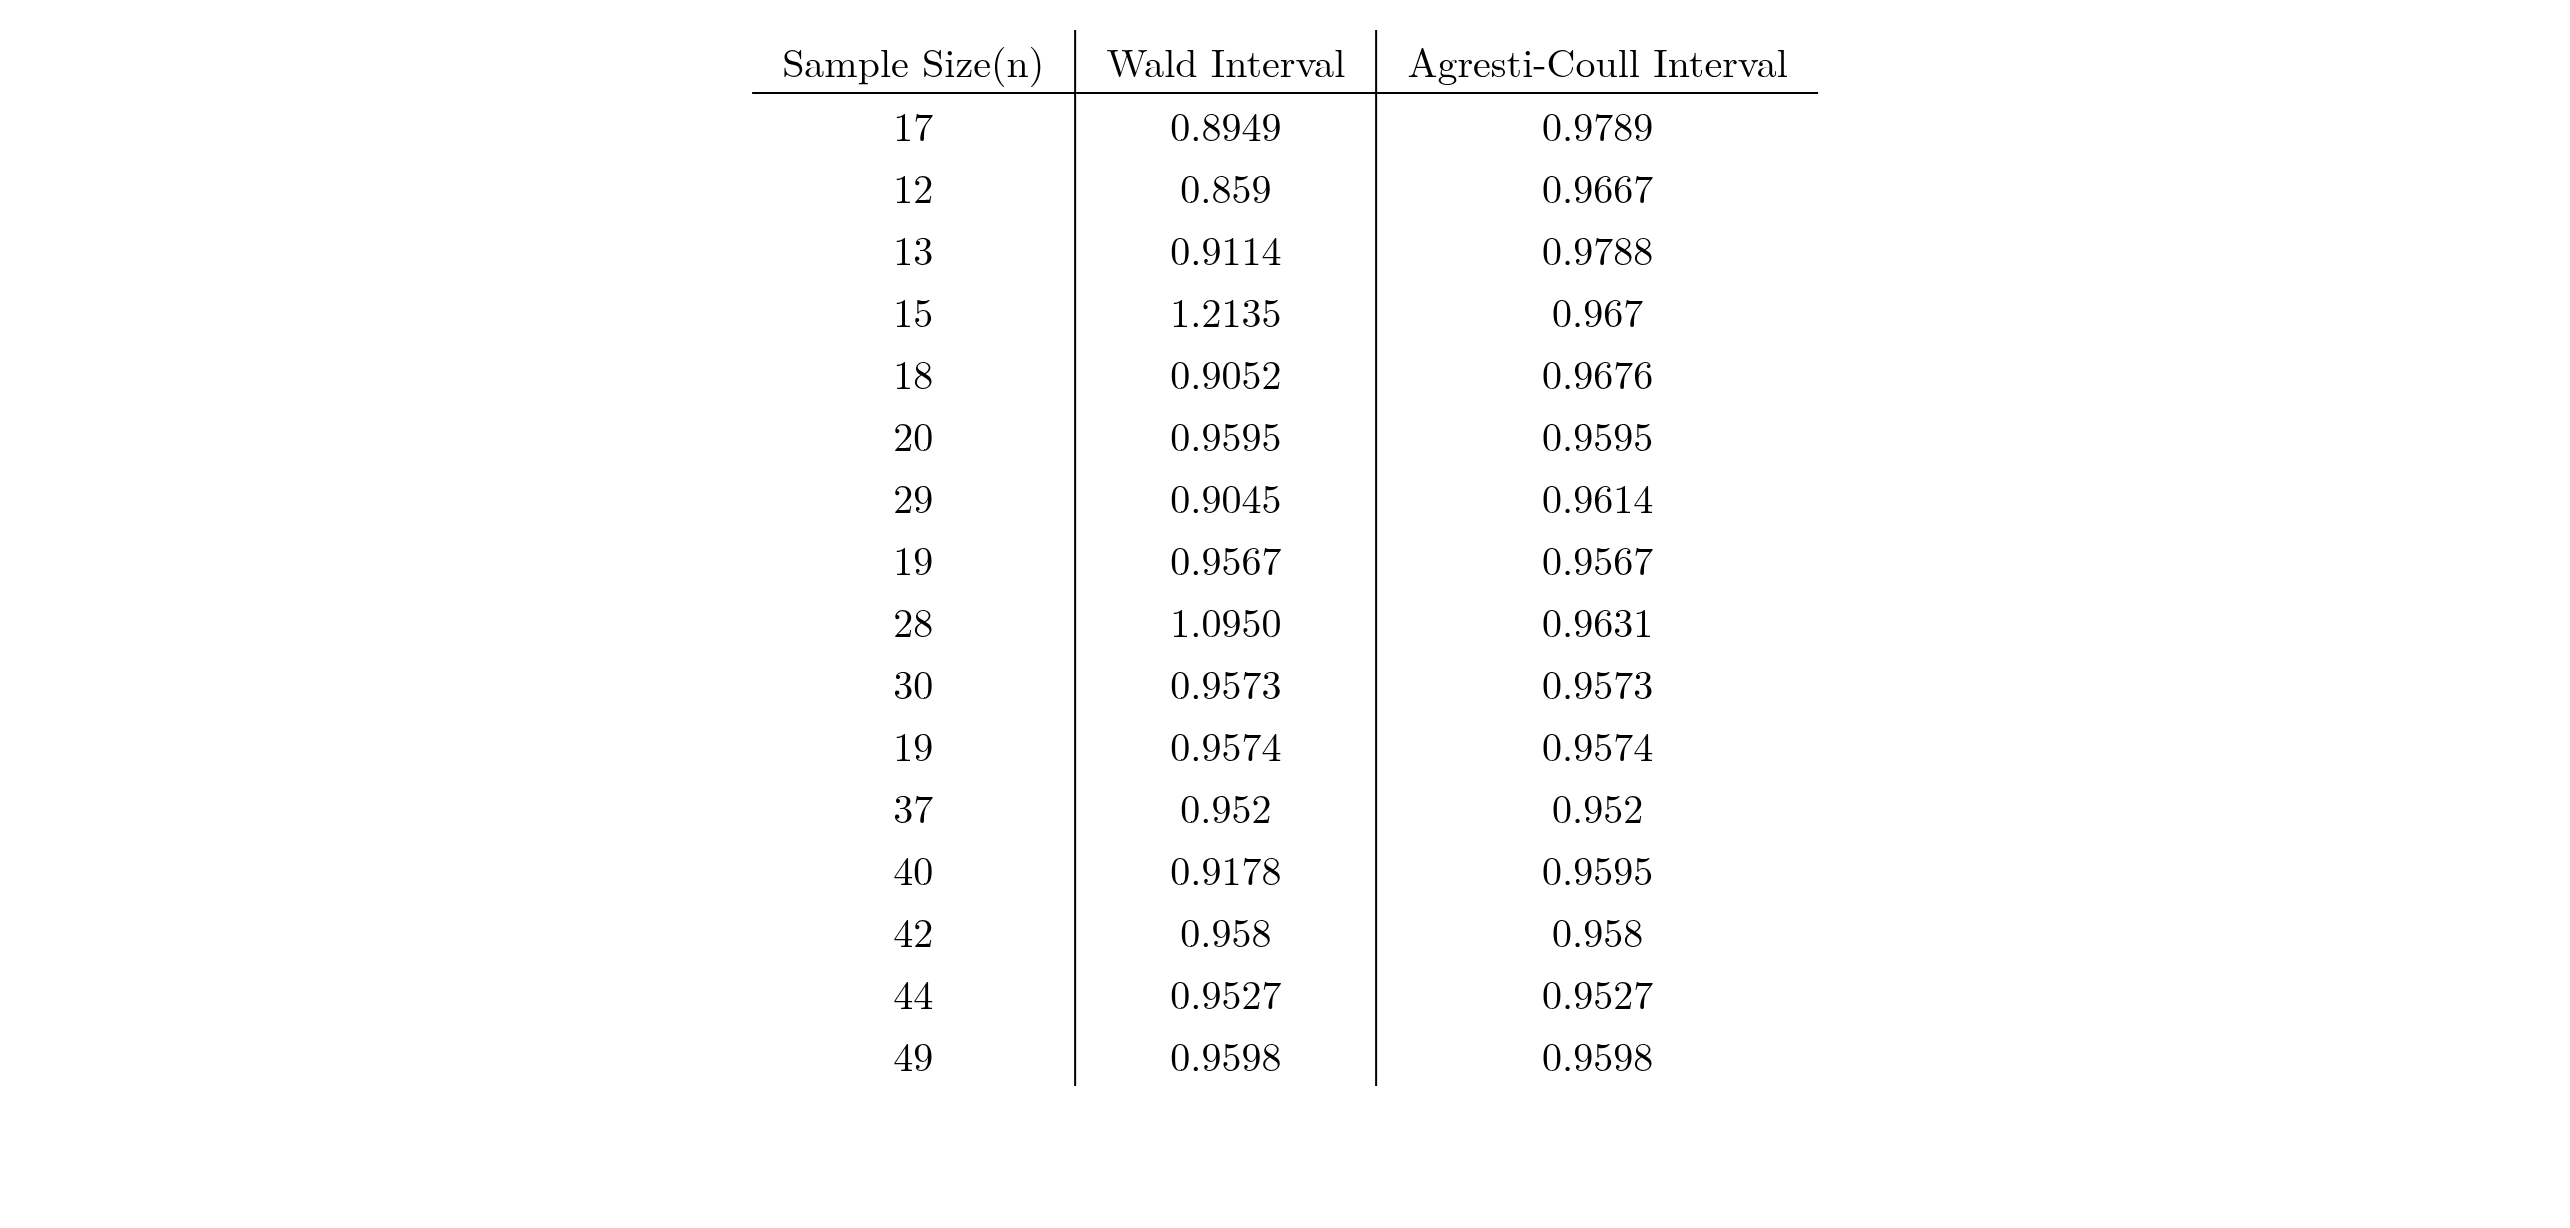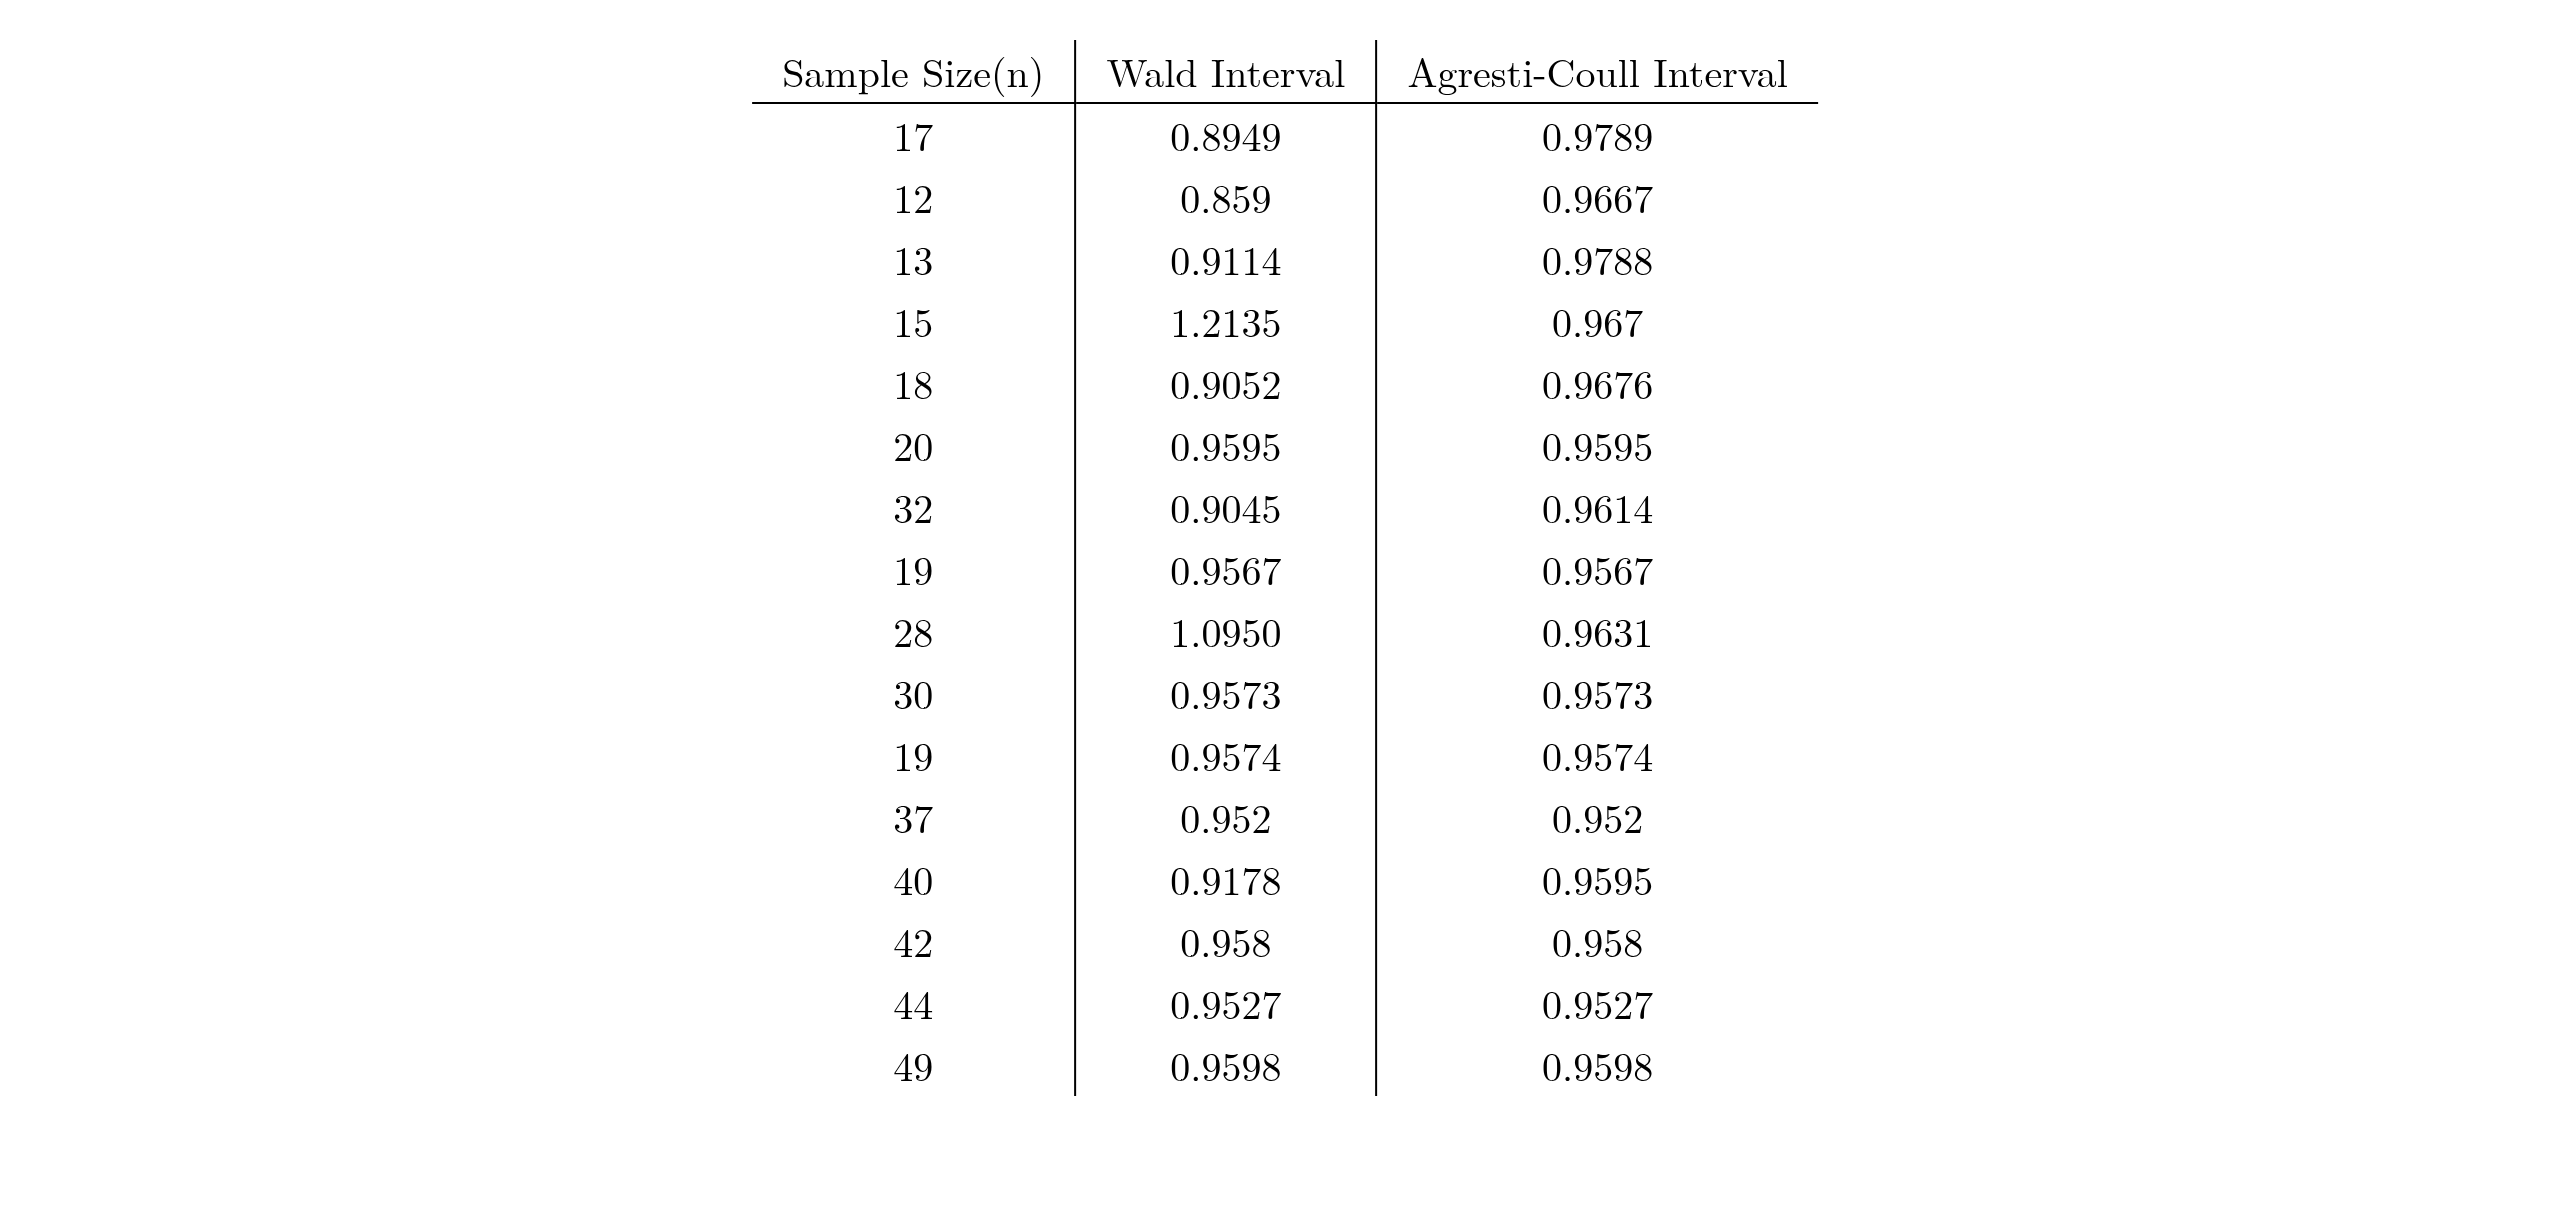--- a/index.html
+++ b/index.html
@@ -11,21 +11,21 @@
   }
   .page {
     width: 2570px;
     height: 1228px;
     position: relative;
     background: #ffffff;
   }
   .table-wrap {
     position: absolute;
     left: 50%;
-    top: 40px;
+    top: 30px;
     transform: translateX(-50%);
     text-align: center;
   }
   table {
     border-collapse: collapse;
     margin: 0 auto;
     font-size: 40px;
     line-height: 1.35;
   }
   th, td {
@@ -79,21 +79,21 @@
             <td>18</td>
             <td>0.9052</td>
             <td>0.9676</td>
           </tr>
         <tr>
             <td>20</td>
             <td>0.9595</td>
             <td>0.9595</td>
           </tr>
         <tr>
-            <td>32</td>
+            <td>29</td>
             <td>0.9045</td>
             <td>0.9614</td>
           </tr>
         <tr>
             <td>19</td>
             <td>0.9567</td>
             <td>0.9567</td>
           </tr>
         <tr>
             <td>28</td>

